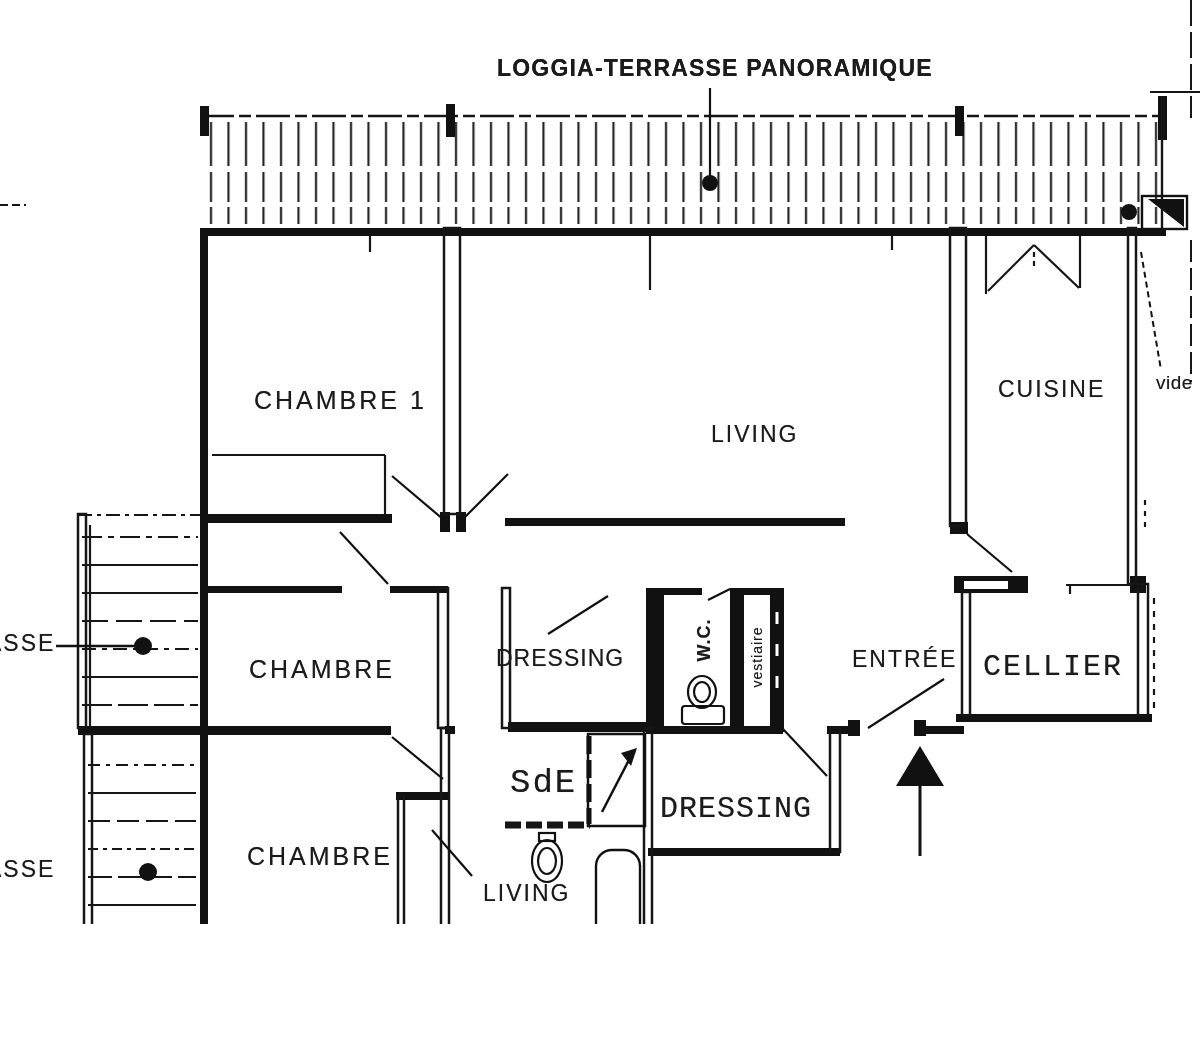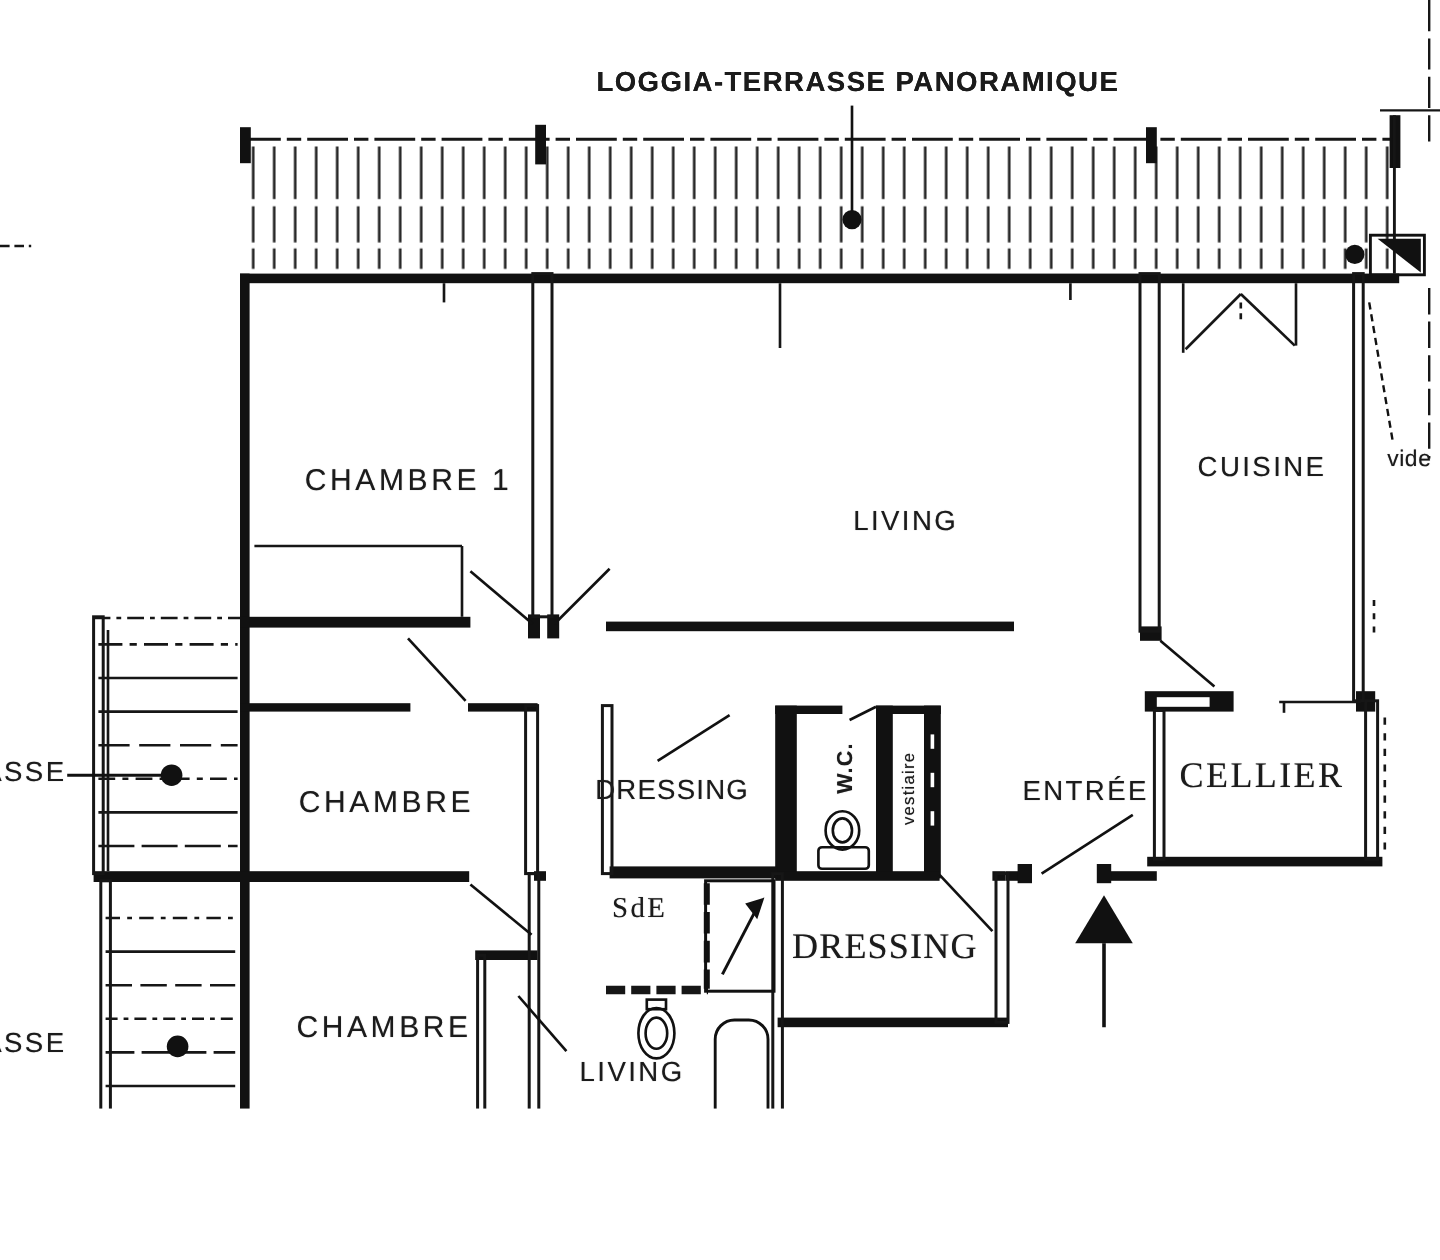--- a/index.html
+++ b/index.html
@@ -2,21 +2,21 @@
 <html><head>
 <meta charset="utf-8">
 <style>
   html,body{margin:0;padding:0;background:#ffffff;}
   #plan{position:relative;width:1200px;height:924px;background:#ffffff;overflow:hidden;
         font-family:"Liberation Sans",sans-serif;}
   #linework{position:absolute;left:0;top:0;}
   .lbl{position:absolute;color:#1b1b1b;white-space:nowrap;letter-spacing:2px;
        font-size:23px;text-shadow:0 0 0.7px rgba(20,20,20,0.55);}
   .big{font-size:25px;letter-spacing:3px;margin-top:12px;}
-  .serif{font-family:Liberation Serif, serif;font-size:30px;letter-spacing:2px;}
+  .serif{font-family:Liberation Mono, monospace;font-size:30px;letter-spacing:2px;margin-top:20px;}
   .small{font-size:19px;letter-spacing:0.5px;}
   .rot{display:flex;align-items:center;justify-content:center;transform:rotate(-90deg);}
   .wc-t{font-size:18px;font-weight:bold;letter-spacing:1px;}
   .vest-t{font-size:14px;letter-spacing:1px;}
   .title-t{font-size:23px;letter-spacing:1.2px;font-weight:bold;text-shadow:0 0 0.5px #222;}
 </style>
 </head>
 <body>
 
 <div id="plan">
@@ -217,18 +217,18 @@
 
   <div class="lbl big" style="left:249px;top:643px;">CHAMBRE</div>
   <div class="lbl" style="left:496px;top:645px;letter-spacing:1px;">DRESSING</div>
 
   <div class="lbl rot wc-t" style="left:659px;top:626px;width:90px;height:28px;">W.C.</div>
   <div class="lbl rot vest-t" style="left:697px;top:644px;width:120px;height:26px;">vestiaire</div>
 
   <div class="lbl" style="left:812px;top:646px;margin-left:40px;">ENTRÉE</div>
   <div class="lbl serif" style="left:983px;top:630px;">CELLIER</div>
 
-  <div class="lbl serif" style="left:510px;top:744px;font-size:24px;">SdE</div>
+  <div class="lbl serif" style="left:510px;top:744px;font-size:34px;">SdE</div>
   <div class="lbl serif" style="left:660px;top:772px;letter-spacing:1px;">DRESSING</div>
 
   <div class="lbl big" style="left:247px;top:830px;">CHAMBRE</div>
   <div class="lbl" style="left:483px;top:880px;">LIVING</div>
 </div>
 
 </body></html>

